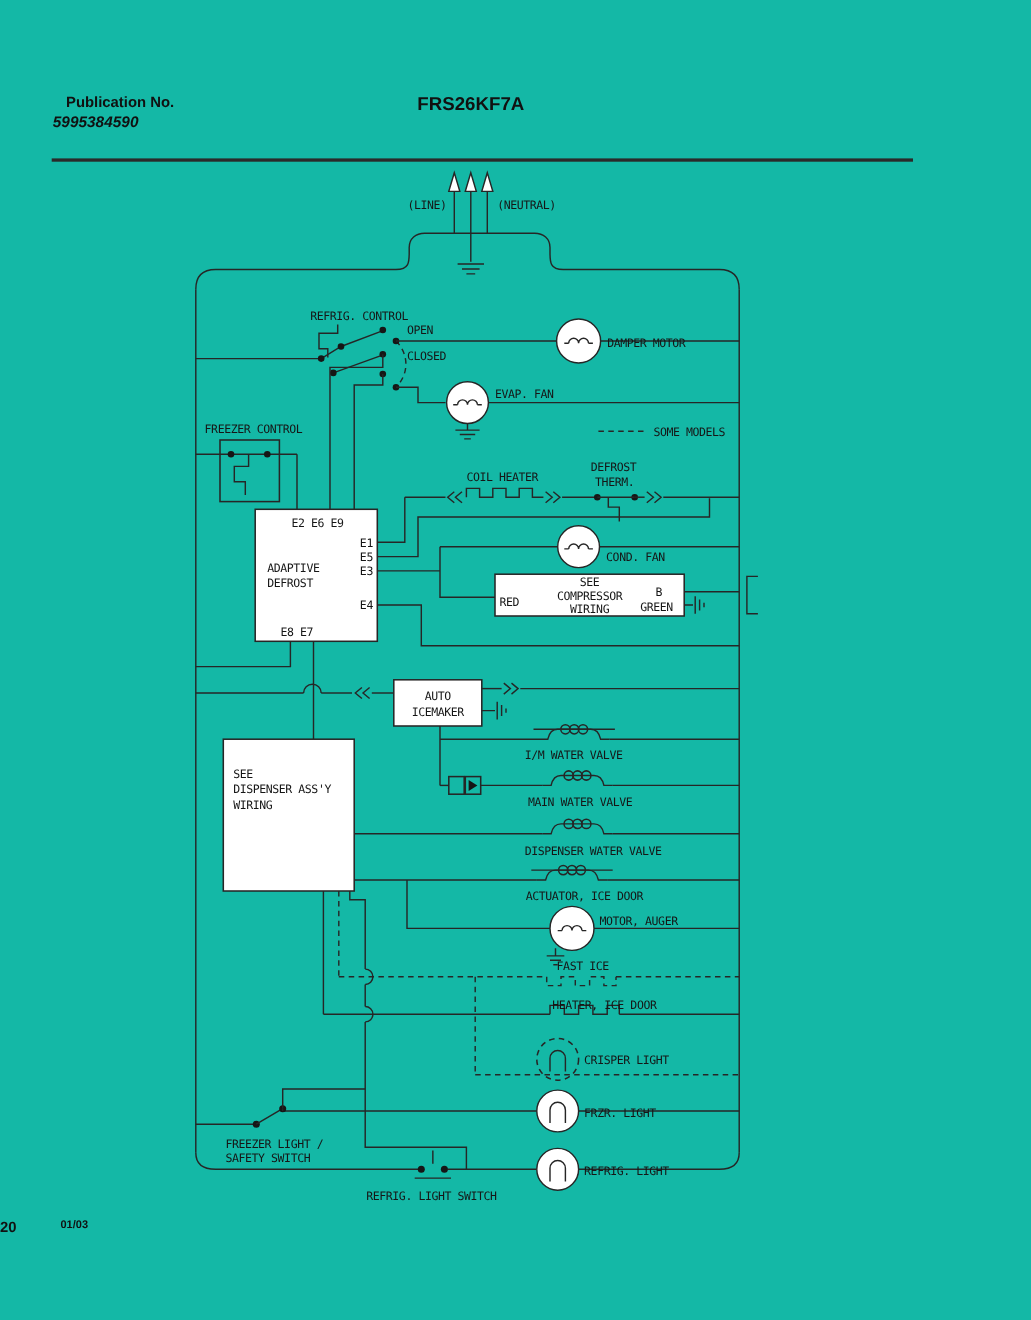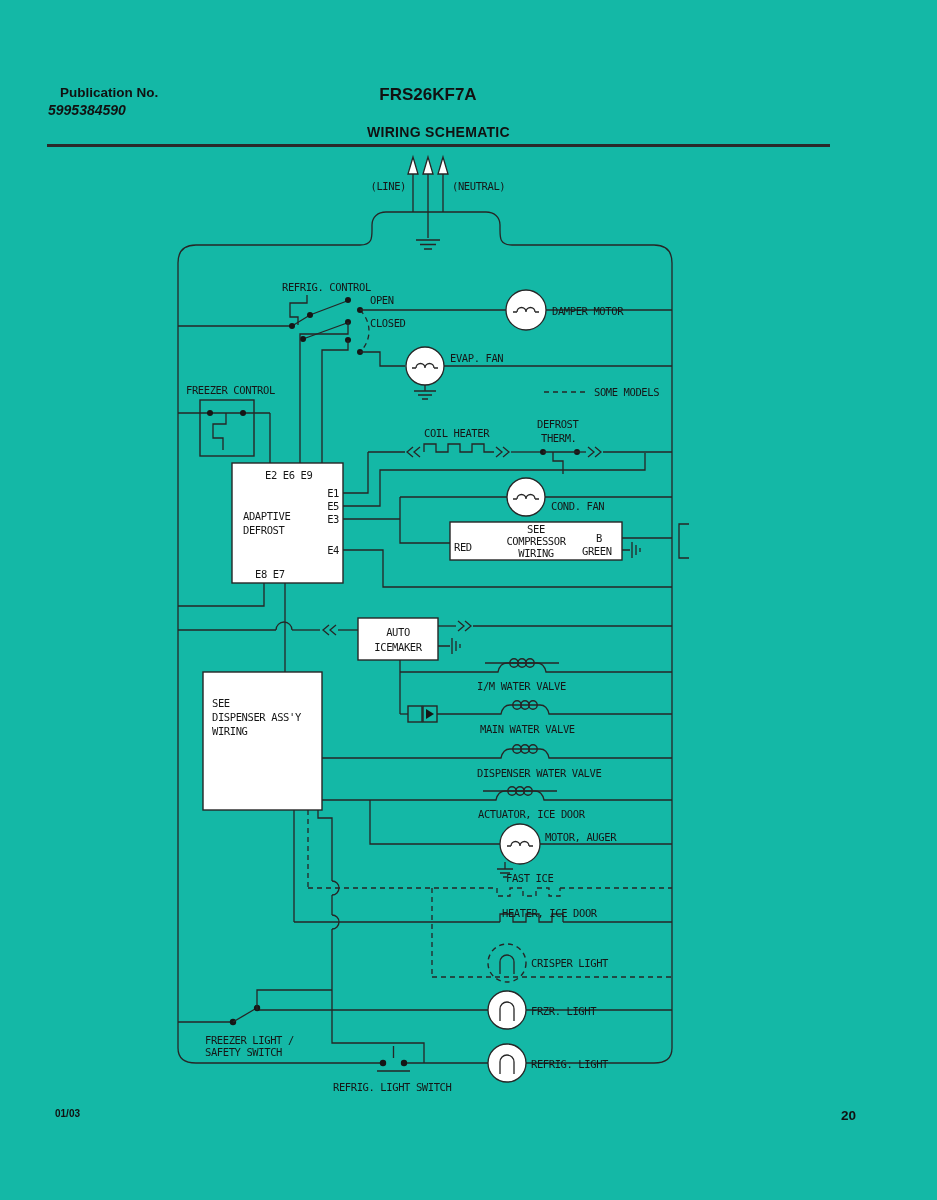--- a/index.html
+++ b/index.html
@@ -5,37 +5,36 @@
   html,body{margin:0;padding:0;background:#e8e8e8;}
   #page{position:relative;width:937px;height:1200px;background:#14b8a6;overflow:hidden;
         font-family:"Liberation Sans",sans-serif;}
   .hdr{position:absolute;color:#111;font-weight:bold;}
   #pub-label{left:60px;top:85px;font-size:13.5px;}
   #pub-num{left:48px;top:102px;font-size:14px;font-style:italic;}
   #model{left:0;top:85px;width:856px;text-align:center;font-size:17px;}
   #title{left:47px;top:124px;width:783px;text-align:center;font-size:14px;letter-spacing:.3px;}
   #rule{position:absolute;left:47px;top:144px;width:783px;height:3px;background:#2a2a2a;}
   #date{left:55px;top:1108px;font-size:10px;}
-  #pageno{left:0;top:1108px;width:856px;text-align:right;font-size:13.5px;}
+  #pageno{left:0;top:1108px;width:856px;text-align:left;font-size:13.5px;}
   svg text{font-family:"DejaVu Sans Mono",monospace;font-size:10.5px;fill:#161616;letter-spacing:-0.4px;}
   .w{fill:none;stroke:#262626;stroke-width:1.3;}
   .d{stroke-dasharray:5 4;}
   .bx{fill:#ffffff;stroke:#262626;stroke-width:1.4;}
   .nb{fill:none;stroke:#262626;stroke-width:1.4;}
   .dot{fill:#161616;stroke:none;}
   .sym{fill:#ffffff;stroke:#262626;stroke-width:1.3;}
 </style>
 </head>
 <body>
 
 <div id="page">
   <div id="pub-label" class="hdr">Publication No.</div>
   <div id="pub-num" class="hdr">5995384590</div>
   <div id="model" class="hdr">FRS26KF7A</div>
-  <div id="title" class="hdr">WIRING SCHEMATIC</div>
   <div id="rule"></div>
   <div id="date" class="hdr">01/03</div>
   <div id="pageno" class="hdr">20</div>
 
   <svg width="937" height="1200" viewBox="0 0 937 1200" style="position:absolute;left:0;top:0">
 
     <g>
       <path class="w" d="M413,212 V174"></path>
       <path class="w" d="M443,212 V174"></path>
       <path class="w" d="M428,238 V174"></path>

